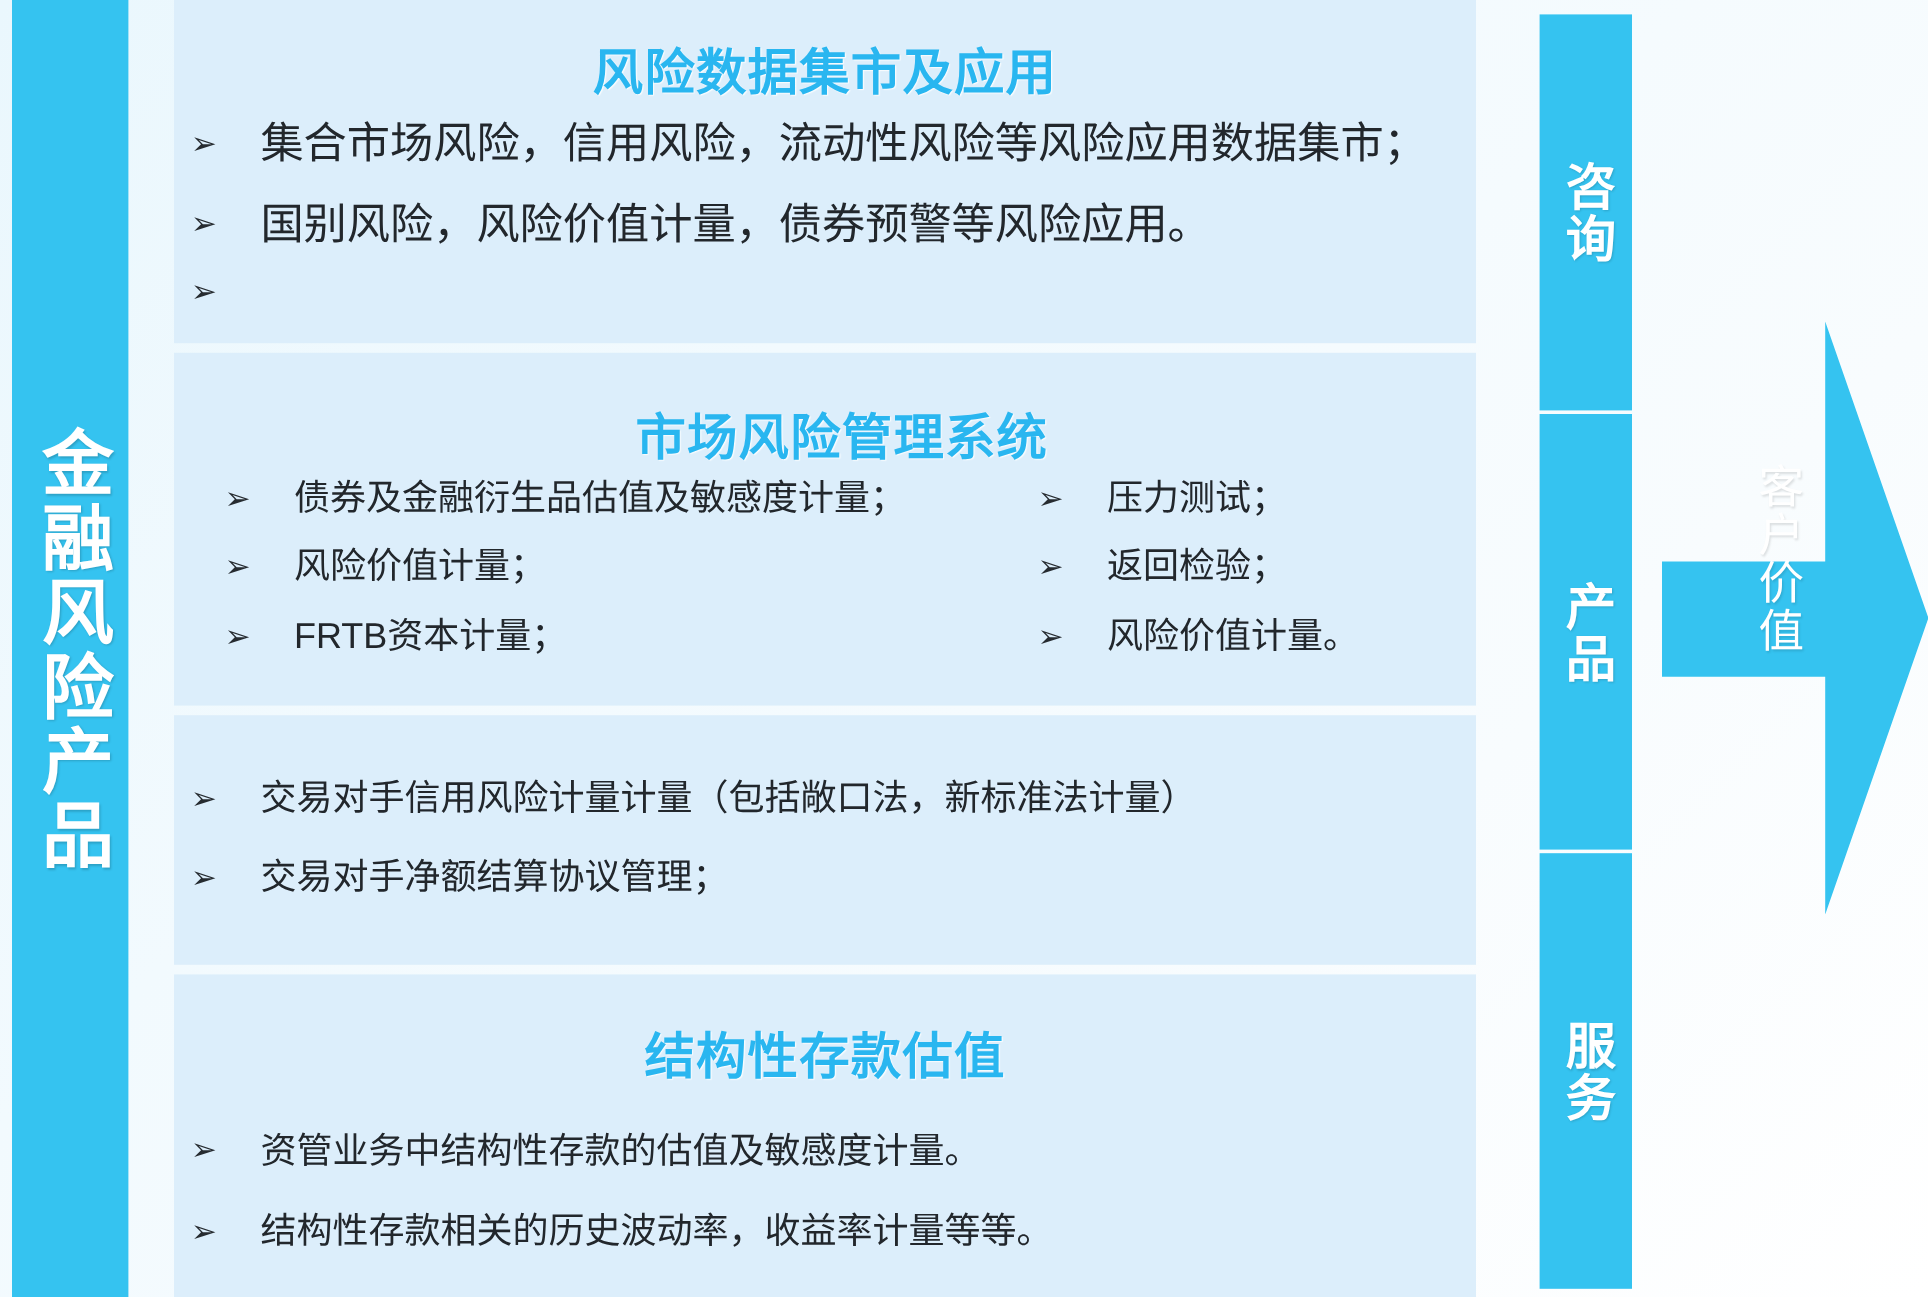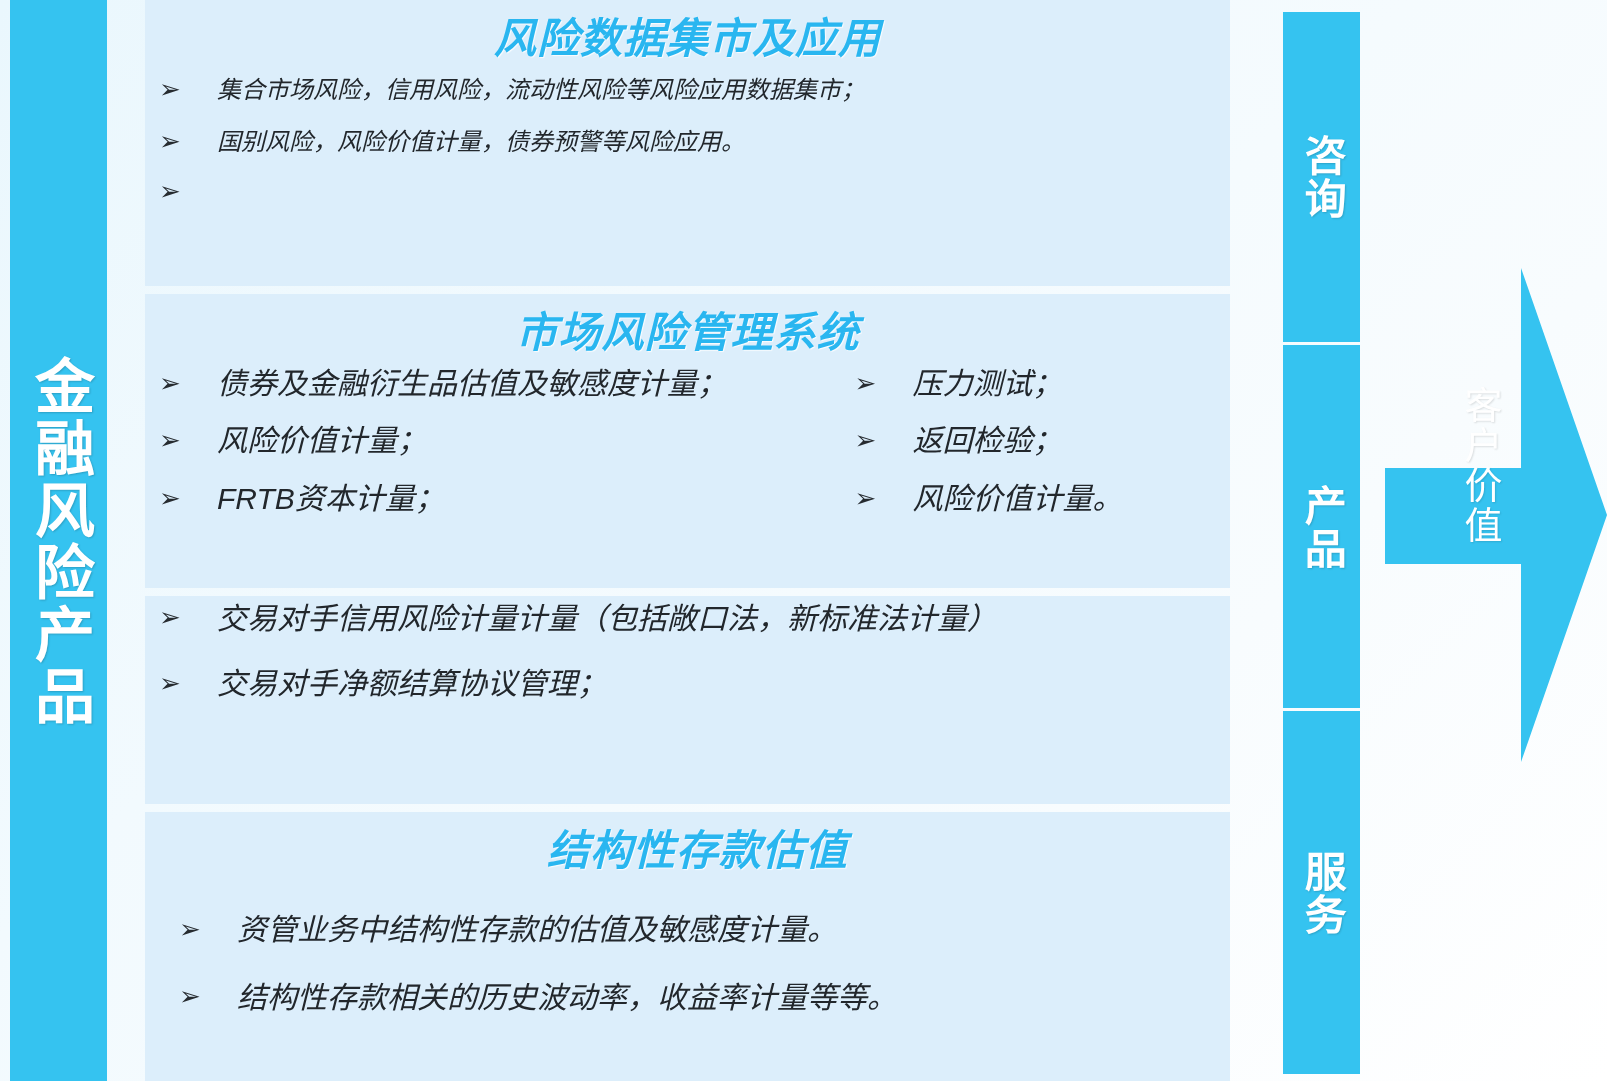--- a/index.html
+++ b/index.html
@@ -52,30 +52,30 @@
     top: 0px;
     width: 1085px;
     height: 1081px;
     display: flex;
     flex-direction: column;
   }
   .card {
     background: #dceefb;
     display: flex;
     flex-direction: column;
+    justify-content: center;
     box-sizing: border-box;
     padding: 4px 0 6px 0;
-    font-style: italic;
   }
   .card + .card { margin-top: 8px; }
 
   .card-1 { height: 288px; }
-  .card-2 { height: 296px; }
+  .card-2 { height: 296px; padding-left: 28px; }
   .card-3 { height: 210px; }
-  .card-4 { height: 271px; padding-left: 20px; }
+  .card-4 { height: 271px; }
 
   .card-title {
     text-align: center;
     color: #29b6f0;
     font-size: 42px;
     font-weight: bold;
     letter-spacing: 1px;
     text-shadow: 1px 1px 1px rgba(255,255,255,0.85);
     margin-bottom: 6px;
   }
@@ -108,21 +108,21 @@
     width: 58px;
     flex: 0 0 58px;
     text-align: left;
     color: #262b30;
     font-size: 26px;
     line-height: 1;
     transform: translateY(-1px);
   }
   .bullet-text {
     color: #22272c;
-    font-size: 24px;
+    font-size: 36px;
     line-height: 1.25;
     white-space: nowrap;
   }
   .card-2 .bullet-text,
   .card-3 .bullet-text,
   .card-4 .bullet-text { font-size: 30px; }
 
   
   .pillar {
     position: absolute;

